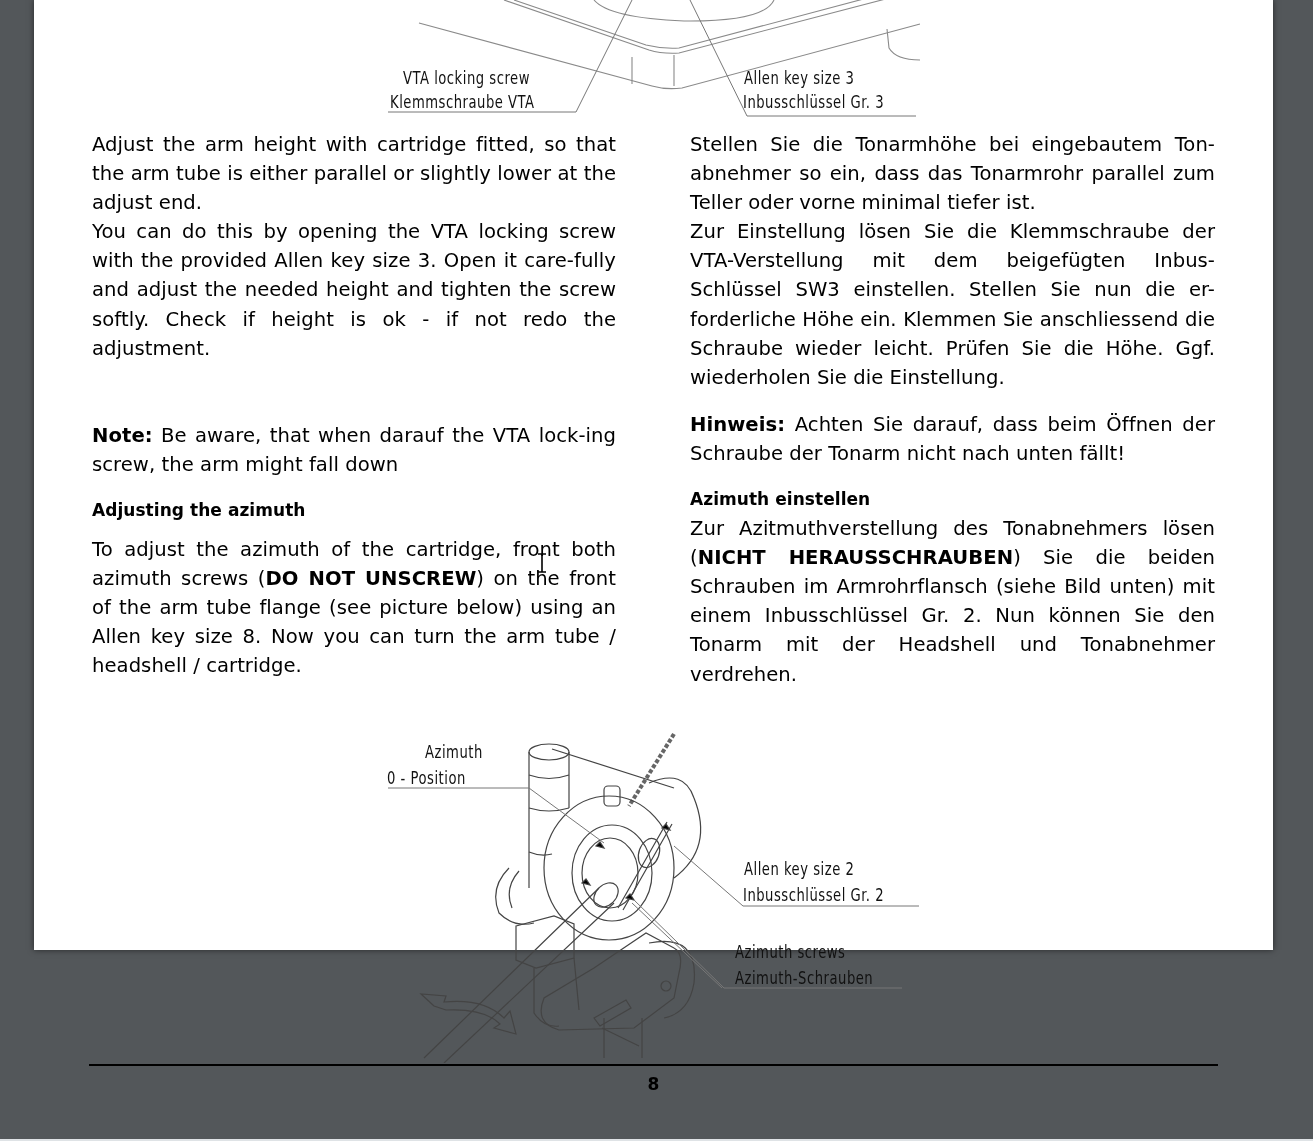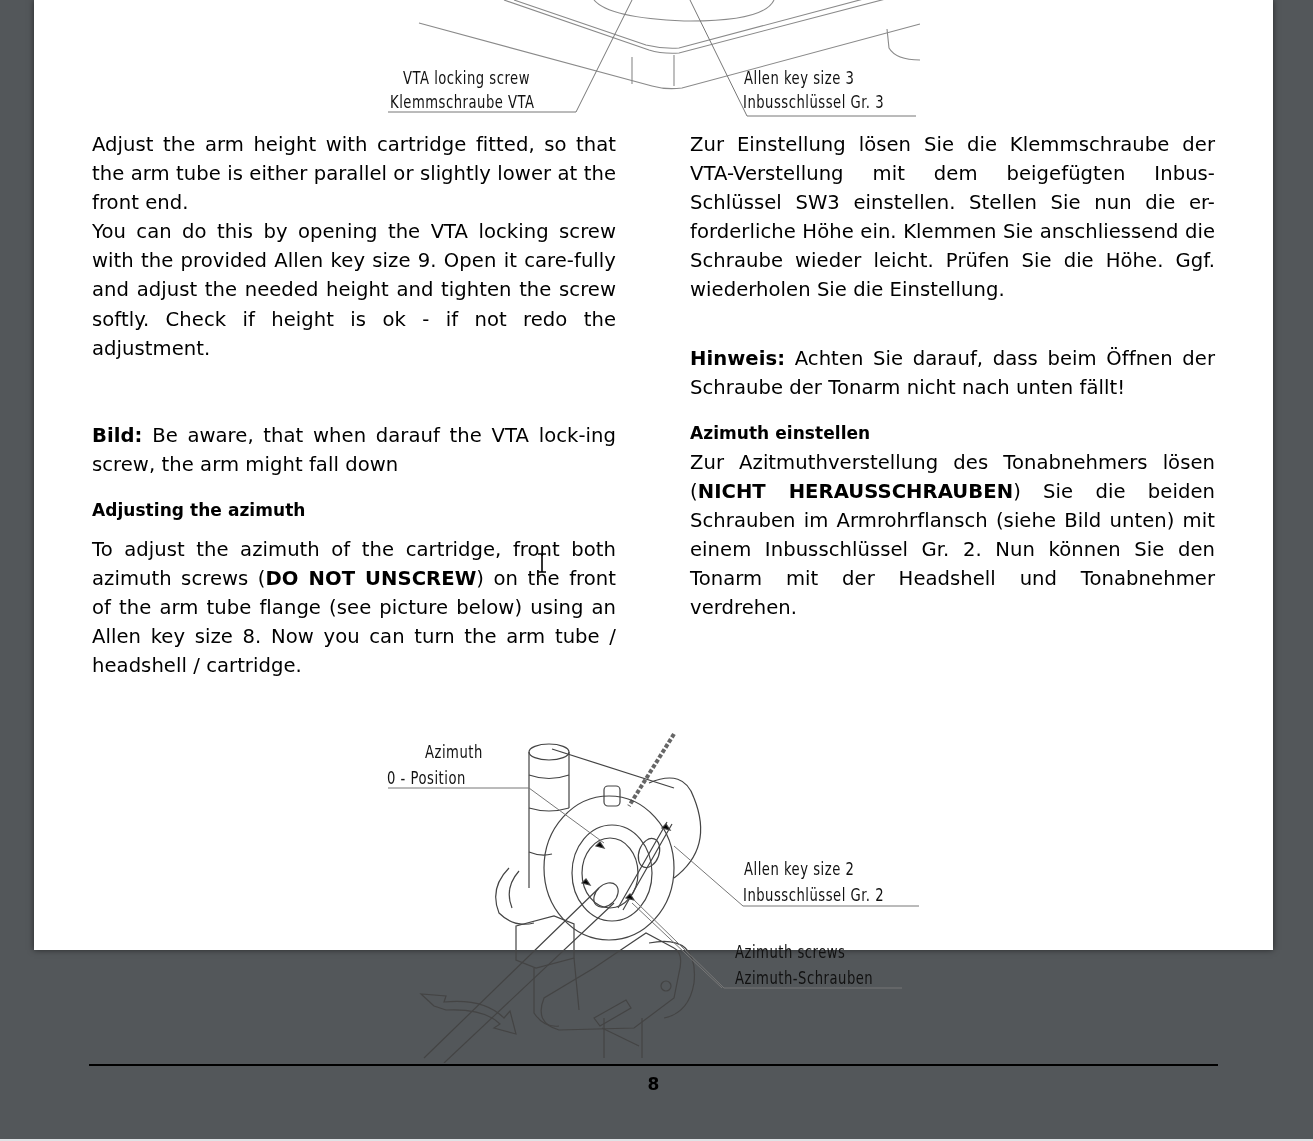--- a/index.html
+++ b/index.html
@@ -60,34 +60,35 @@
       <path d="M598 0 L542 112 L354 112"></path>
       <path d="M656 0 L713 116 L882 116"></path>
     </g>
   </svg>
   <div class="diagram-label" style="left:369px;top:66px">VTA locking screw</div>
   <div class="diagram-label" style="left:356px;top:90px">Klemmschraube VTA</div>
   <div class="diagram-label" style="left:710px;top:66px">Allen key size 3</div>
   <div class="diagram-label" style="left:709px;top:90px">Inbusschlüssel Gr. 3</div>
 
   <div class="col left" style="top:130px">
-    <p class="p">Adjust the arm height with cartridge fitted, so that the arm tube is either parallel or slightly lower at the front end.</p>
-    <p class="p">You can do this by opening the VTA locking screw with the provided Allen key size 9. Open it care-fully and adjust the needed height and tighten the screw softly. Check if height is ok - if not redo the adjustment.</p>
+    <p class="p">Adjust the arm height with cartridge fitted, so that the arm tube is either parallel or slightly lower at the adjust end.</p>
+    <p class="p">You can do this by opening the VTA locking screw with the provided Allen key size 3. Open it care-fully and adjust the needed height and tighten the screw softly. Check if height is ok - if not redo the adjustment.</p>
     <p class="p" style="margin-top:58px">
-      <b>Bild:</b><span> Be aware, that when darauf the VTA lock-ing screw, the arm might fall down</span>
+      <b>Note:</b><span> Be aware, that when darauf the VTA lock-ing screw, the arm might fall down</span>
     </p>
     <h2 class="h2" style="margin-top:16px;margin-bottom:10px">Adjusting the azimuth</h2>
     <p class="p">
       <span>To adjust the azimuth of the cartridge, front both azimuth screws (</span><b>DO NOT UNSCREW</b><span>) on the front of the arm tube flange (see picture below) using an Allen key size 8. Now you can turn the arm tube / headshell / cartridge.</span>
     </p>
   </div>
 
   <div class="col right" style="top:130px">
+    <p class="p">Stellen Sie die Tonarmhöhe bei eingebautem Ton-abnehmer so ein, dass das Tonarmrohr parallel zum Teller oder vorne minimal tiefer ist.</p>
     <p class="p">Zur Einstellung lösen Sie die Klemmschraube der VTA-Verstellung mit dem beigefügten Inbus-Schlüssel SW3 einstellen. Stellen Sie nun die er-forderliche Höhe ein. Klemmen Sie anschliessend die Schraube wieder leicht. Prüfen Sie die Höhe. Ggf. wiederholen Sie die Einstellung.</p>
-    <p class="p" style="margin-top:39px">
+    <p class="p" style="margin-top:18px">
       <b>Hinweis:</b><span> Achten Sie darauf, dass beim Öffnen der Schraube der Tonarm nicht nach unten fällt!</span>
     </p>
     <h2 class="h2" style="margin-top:16px;">Azimuth einstellen</h2>
     <p class="p">
       <span>Zur Azitmuthverstellung des Tonabnehmers lösen (</span><b>NICHT HERAUSSCHRAUBEN</b><span>) Sie die beiden Schrauben im Armrohrflansch (siehe Bild unten) mit einem Inbusschlüssel Gr. 2. Nun können Sie den Tonarm mit der Headshell und Tonabnehmer verdrehen.</span>
     </p>
   </div>
 
   <svg class="cursor" viewBox="0 0 12 20" style="left:502px">
     <path d="M2 1 H10 M6 1 V19 M2 19 H10" stroke="#000" stroke-width="1.6" fill="none"></path>

